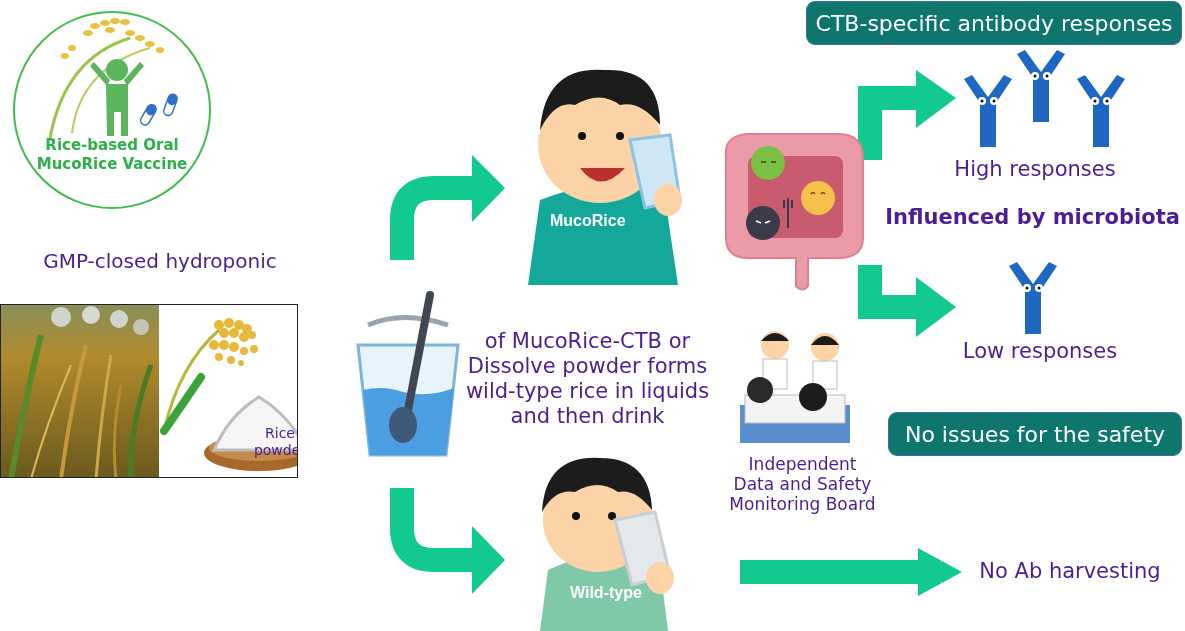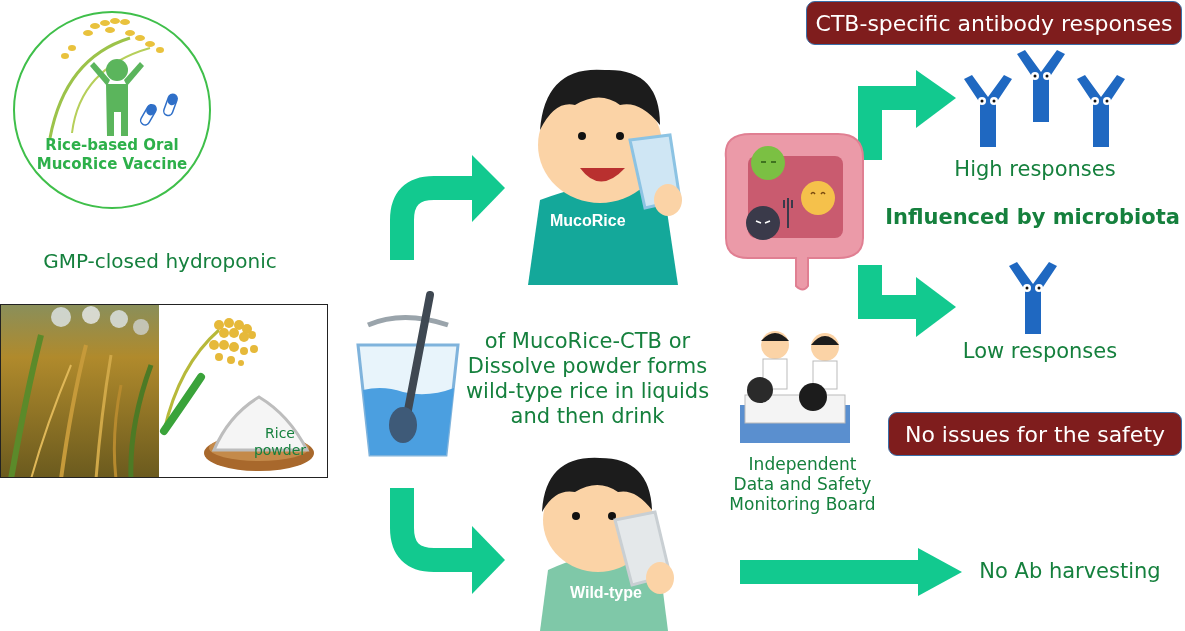--- a/index.html
+++ b/index.html
@@ -1,19 +1,19 @@
 <!DOCTYPE html>
 <html><head>
 <meta charset="utf-8">
 <style>
   html,body{margin:0;padding:0;background:#fff;}
   body{width:1185px;height:631px;position:relative;overflow:hidden;font-family:"DejaVu Sans","Liberation Sans",sans-serif;color:#111;}
   .abs{position:absolute;}
-  .txt{font-size:21px;line-height:25px;text-align:center;color:#15803d;}
-  .pill{position:absolute;background:#7f1d1d;border:1.5px solid #3a6fa8;border-radius:9px;color:#fff;font-size:22px;display:flex;align-items:center;justify-content:center;}
+  .txt{font-size:21px;line-height:25px;text-align:center;color:#4c1d95;}
+  .pill{position:absolute;background:#0f766e;border:1.5px solid #3a6fa8;border-radius:9px;color:#fff;font-size:22px;display:flex;align-items:center;justify-content:center;}
   .logo-text{position:absolute;color:#2db04a;font-weight:bold;font-size:15px;line-height:19px;text-align:center;width:200px;}
   .shirt-label{position:absolute;color:#fff;font-weight:bold;font-size:16px;font-family:"Liberation Sans",sans-serif;}
 </style>
 </head>
 <body>
 
 <div>
   <svg class="abs" style="left:10px;top:8px" width="204" height="204">
     <circle cx="102" cy="102" r="98" fill="#fff" stroke="#3fbf4a" stroke-width="2"></circle>
 
@@ -54,21 +54,21 @@
   </svg>
   <div class="logo-text" style="left:12px;top:136px;">
     <div>Rice-based Oral</div>
     <div>MucoRice Vaccine</div>
   </div>
 </div>
 
 <div class="abs txt" style="left:0;top:249px;width:320px;font-size:20px;line-height:24px;">
   <div>GMP-closed hydroponic</div>
 </div>
-<div class="abs" style="left:0;top:304px;width:328px;height:174px;border:1px solid #222;box-sizing:border-box;overflow:hidden;padding-left:39px;">
+<div class="abs" style="left:0;top:304px;width:298px;height:174px;border:1px solid #222;box-sizing:border-box;overflow:hidden;padding-left:39px;">
 
   <svg class="abs" style="left:0;top:0" width="158" height="174">
     <defs>
       <linearGradient id="fld" x1="0" y1="0" x2="0" y2="1">
         <stop offset="0" stop-color="#8a8f5a"></stop>
         <stop offset="0.3" stop-color="#b08a2c"></stop>
         <stop offset="1" stop-color="#6a5a1e"></stop>
       </linearGradient>
     </defs>
     <rect width="158" height="174" fill="url(#fld)"></rect>

